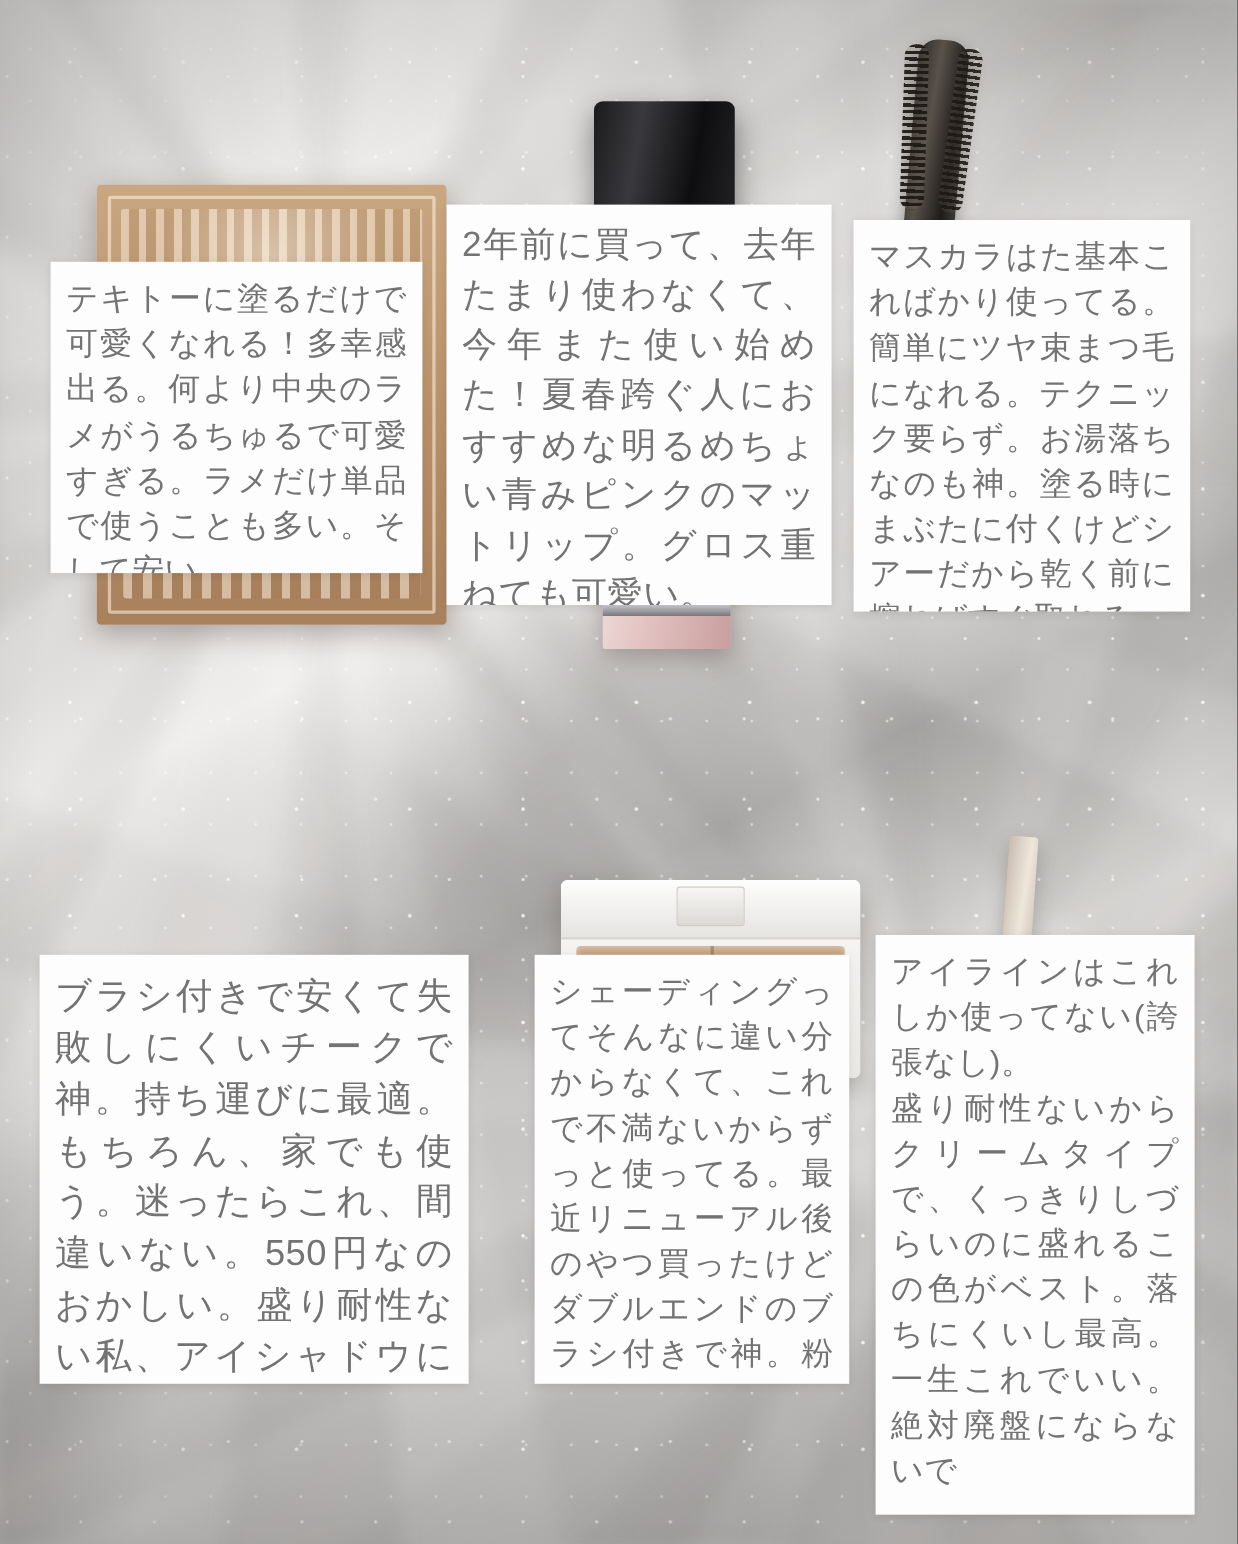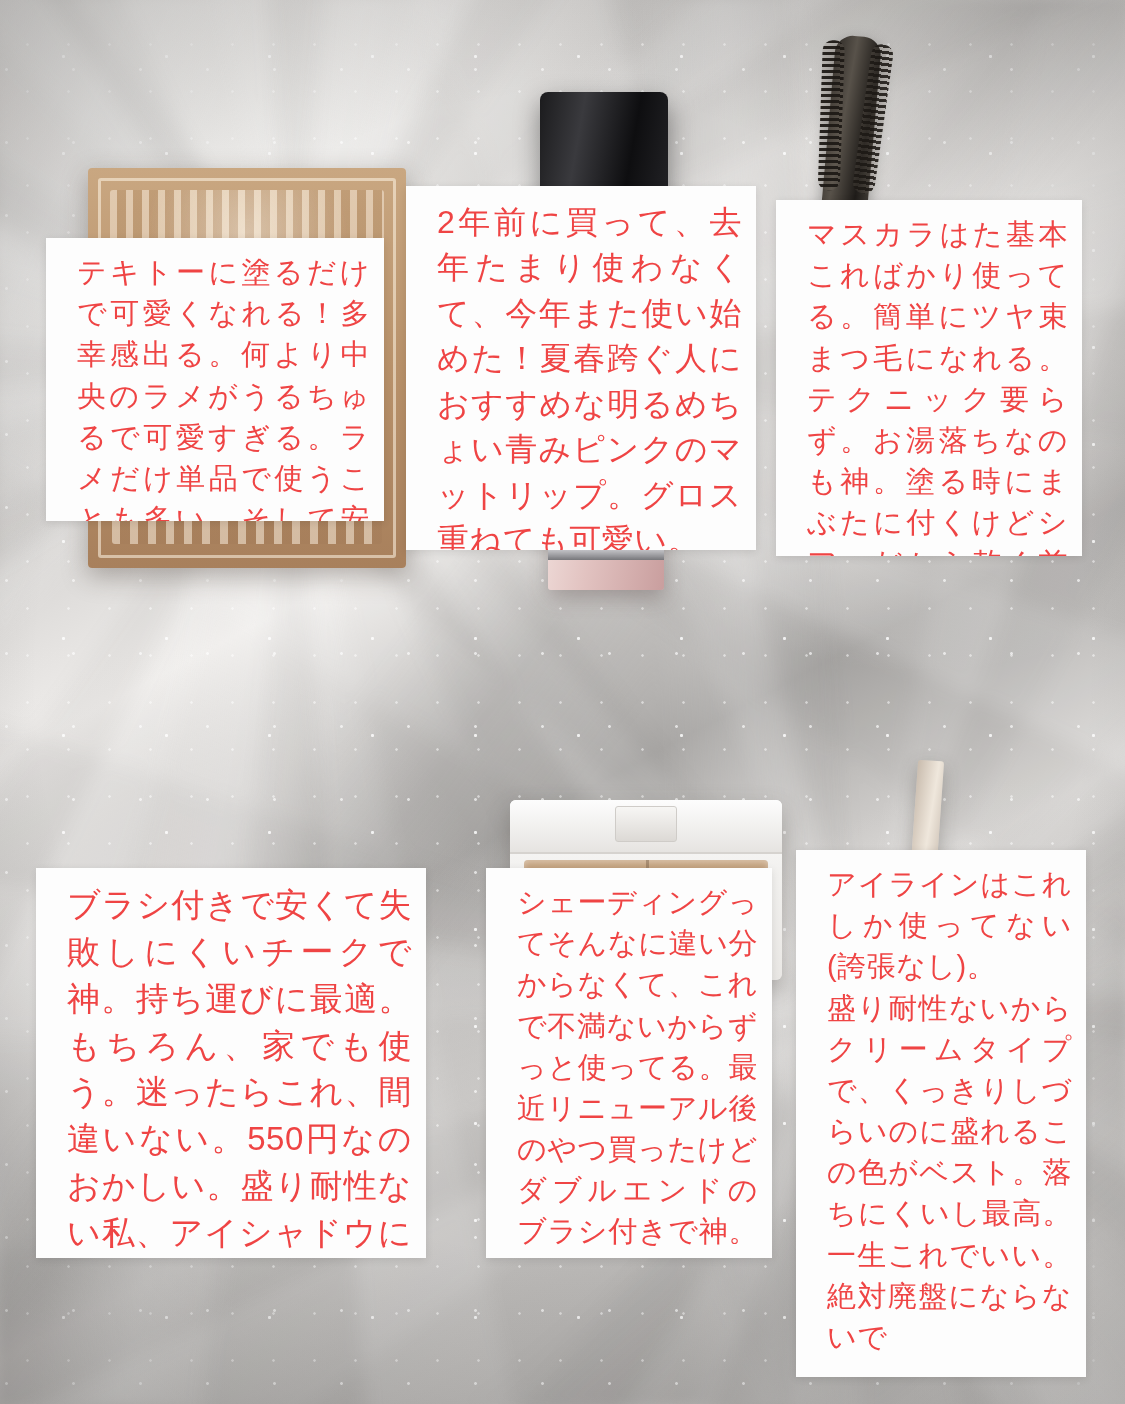--- a/index.html
+++ b/index.html
@@ -204,23 +204,23 @@
   }
   .liner-band {
     position: absolute; left: -2px; right: -2px; bottom: 40px; height: 14px;
     background: linear-gradient(180deg, #8d8882, #cfcac4 50%, #7b7671);
   }
 
   
   .card {
     position: absolute;
     background: #fdfdfd;
-    color: #ef4444;
+    color: #737373;
     box-sizing: border-box;
-    padding: 14px 14px 16px 31px;
+    padding: 14px 14px 16px 14px;
     line-height: 1.42;
     letter-spacing: .5px;
     text-align: justify;
     text-justify: inter-character;
     white-space: pre-wrap;
     overflow: hidden;
     box-shadow: 0 2px 8px rgba(0,0,0,.10);
   }
 
   #card-palette   { left: 46px;  top: 238px;  width: 338px; height: 283px; font-size: 29px; }

